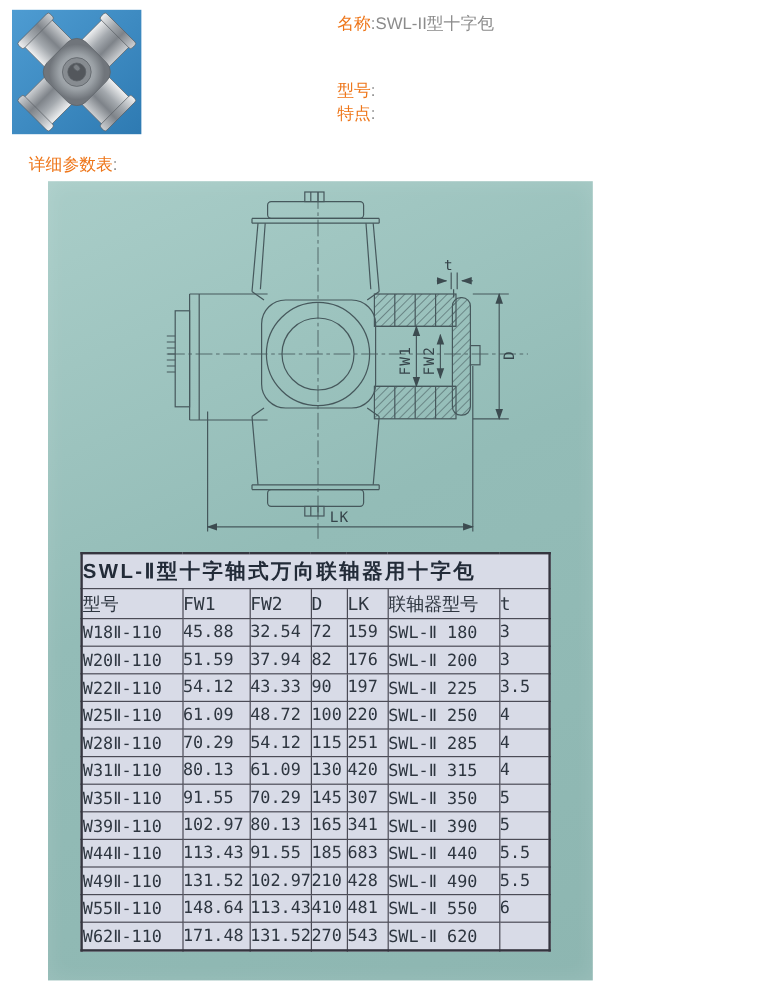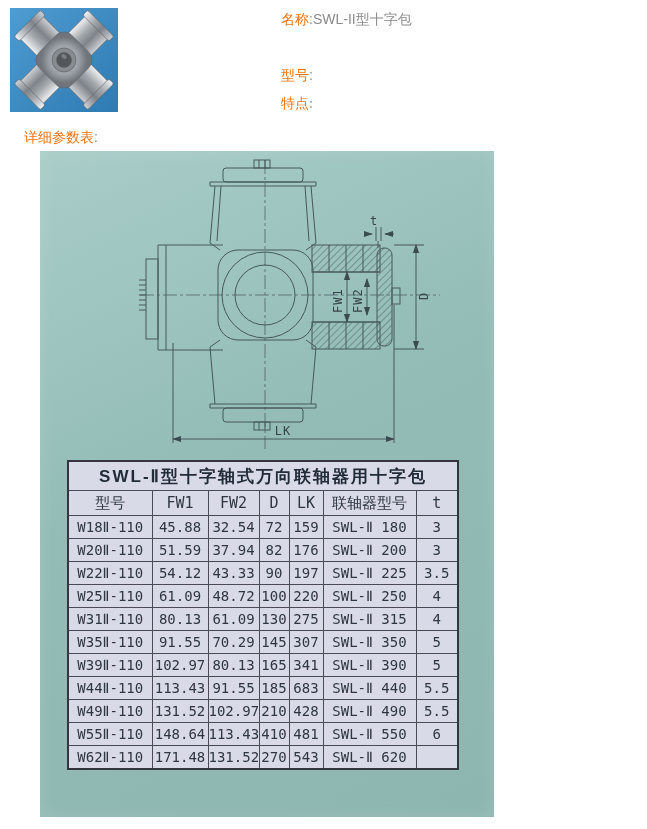--- a/index.html
+++ b/index.html
@@ -4,34 +4,34 @@
 <style>
   html,body{margin:0;padding:0;background:#ffffff;}
   body{width:647px;height:829px;position:relative;overflow:hidden;
        font-family:"Liberation Sans",sans-serif;}
 
   
   .photo{position:absolute;left:10px;top:8px;width:108px;height:104px;display:block;}
   .info-row{position:absolute;left:281px;font-size:14px;white-space:nowrap;line-height:16px;}
   .info-row.name{top:11px;}
   .info-row.model{top:55px;margin-top:12px;}
-  .info-row.features{top:96px;font-family:Liberation Serif, serif;}
+  .info-row.features{top:86px;}
   .lbl{color:#ee7518;}
   .val{color:#8b8b8b;}
   .detail-label{position:absolute;left:24px;top:129px;font-size:14px;white-space:nowrap;}
 
   
   .panel{position:absolute;left:40px;top:151px;width:454px;height:666px;
          background:linear-gradient(155deg,#a9cdc8 0%,#93bcb7 45%,#8db6b1 100%);
          box-shadow:inset 0 0 18px rgba(255,255,255,.12);}
   .diagram{position:absolute;left:0;top:2px;width:454px;height:306px;display:block;}
 
   
   .spec{position:absolute;left:27px;top:309px;width:390px;border-collapse:collapse;
-        table-layout:fixed;background:#d8dbe7;color:#2e3640;text-align:center;
+        table-layout:fixed;background:#d8dbe7;color:#2e3640;text-align:left;
         border:2px solid #35353f;}
   .spec td,.spec th{border:1px solid #4b4b56;padding:0;font-weight:normal;
         font-family:"DejaVu Sans Mono","Liberation Sans",sans-serif;
         font-size:14px;height:22px;overflow:hidden;white-space:nowrap;}
   .spec .title-cell{font-family:"Liberation Sans",sans-serif;font-size:17px;
         font-weight:bold;height:28px;letter-spacing:2px;color:#222b38;}
   .spec thead th{font-size:15px;height:24px;}
 </style>
 </head>
 <body>
@@ -214,25 +214,34 @@
         <tr>
           <td>W25Ⅱ-110</td>
           <td>61.09</td>
           <td>48.72</td>
           <td>100</td>
           <td>220</td>
           <td>SWL-Ⅱ 250</td>
           <td>4</td>
         </tr>
         <tr>
+          <td>W28Ⅱ-110</td>
+          <td>70.29</td>
+          <td>54.12</td>
+          <td>115</td>
+          <td>251</td>
+          <td>SWL-Ⅱ 285</td>
+          <td>4</td>
+        </tr>
+        <tr>
           <td>W31Ⅱ-110</td>
           <td>80.13</td>
           <td>61.09</td>
           <td>130</td>
-          <td>275</td>
+          <td>420</td>
           <td>SWL-Ⅱ 315</td>
           <td>4</td>
         </tr>
         <tr>
           <td>W35Ⅱ-110</td>
           <td>91.55</td>
           <td>70.29</td>
           <td>145</td>
           <td>307</td>
           <td>SWL-Ⅱ 350</td>

